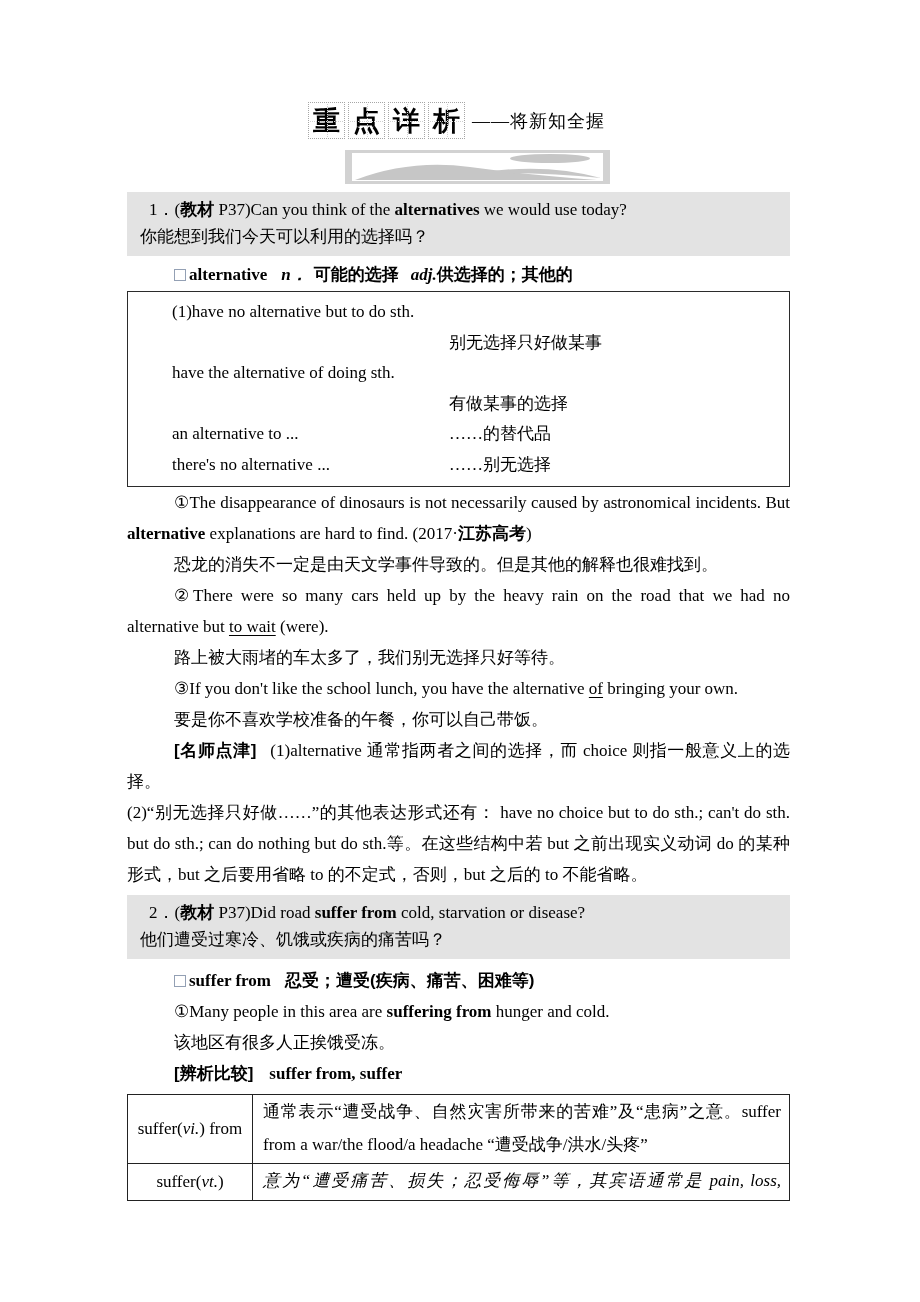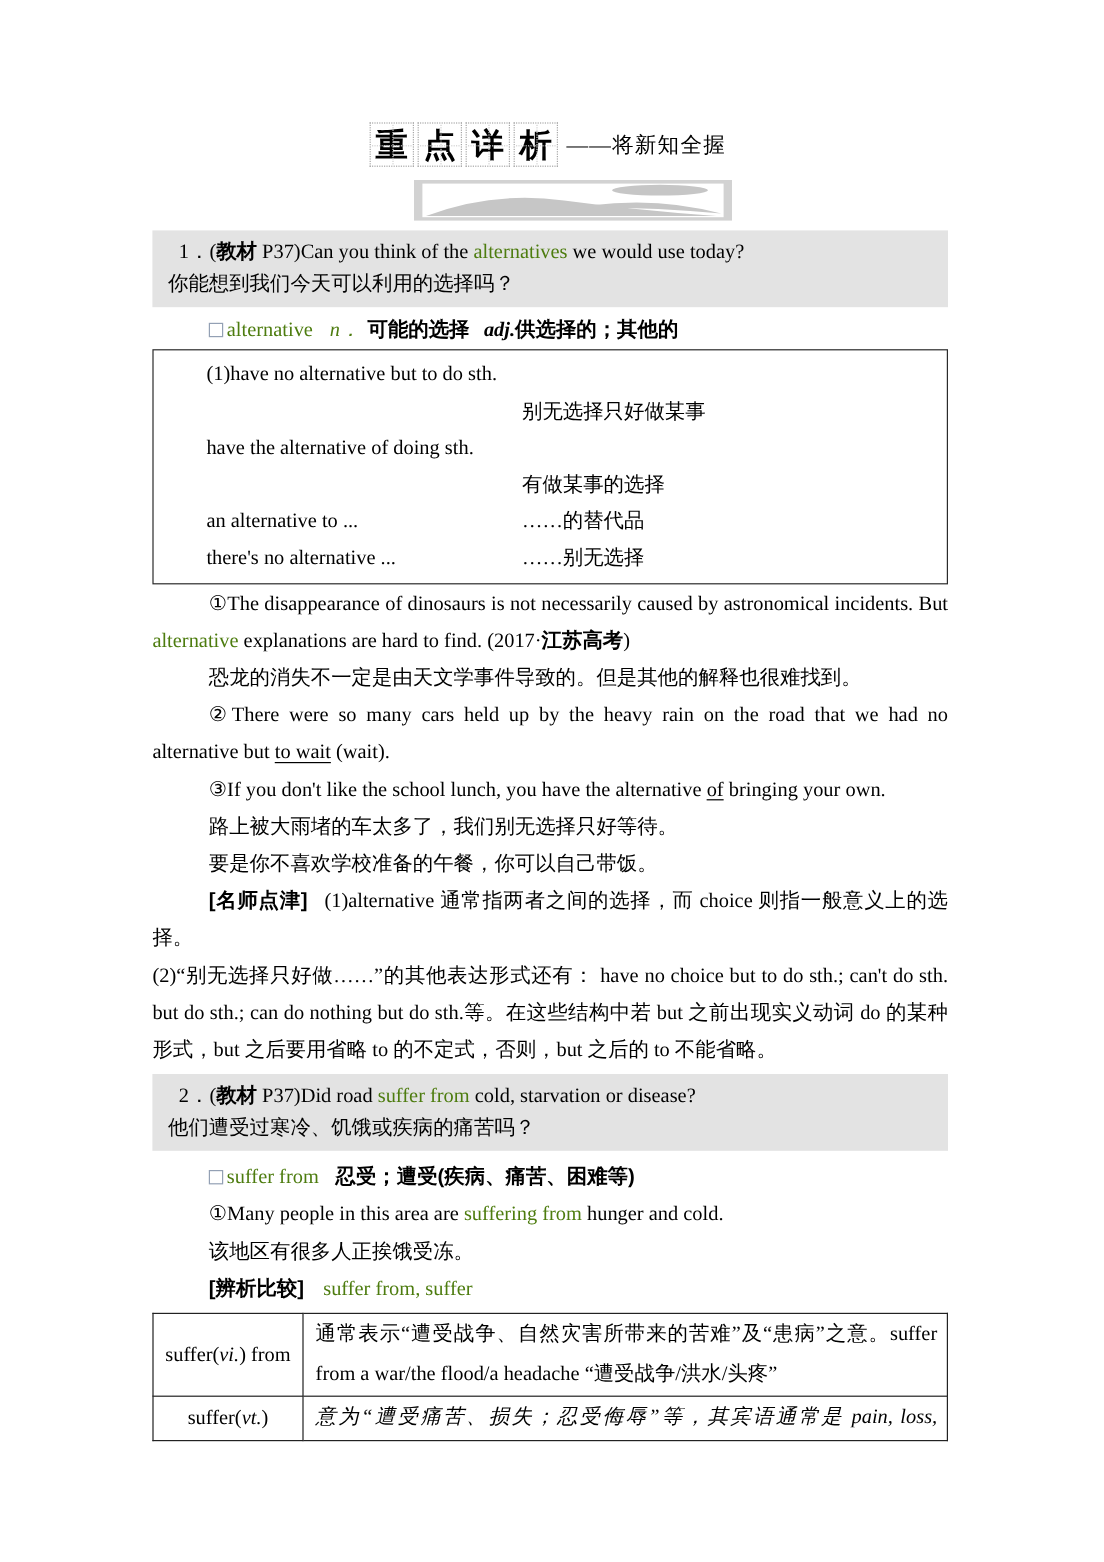--- a/index.html
+++ b/index.html
@@ -15,35 +15,35 @@
   .tsuffix { font-size:18px; margin-left:4px; letter-spacing:1px; }
   .banner { position:absolute; top:150px; left:345px; }
 
   
   .content { position:absolute; top:192px; left:127px; width:663px; }
 
   .ghead { background:#e3e3e3; padding:3px 0 6px; }
   .gl1 { margin:0; line-height:29px; padding-left:22px; }
   .gl2 { margin:0; line-height:26px; padding-left:13px; }
 
-  .kw  { color:#4d7c0f; font-weight:normal; }
+  .kw  { color:#000000; font-weight:bold; }
   .b   { font-weight:bold; }
   .i   { font-style:italic; }
   .u   { text-decoration:underline; text-underline-offset:3px; }
   .hei { font-family:"Liberation Sans", sans-serif; font-weight:bold; }
 
   .vocab { margin:7px 0 0; line-height:23px; padding-left:47px; }
   .sq-icon { display:inline-block; width:10px; height:10px; border:1.5px solid #93a0b4; margin-right:3px; vertical-align:-1px; }
   .gap-a { margin-left:14px; }
   .gap-b { margin-left:6px; }
   .gap-c { margin-left:12px; }
 
   .pbx { margin-top:5px; border:1.5px solid #2b2b2b; padding:5px 0 6px; }
   .pline { position:relative; min-height:30.5px; line-height:30.5px; padding-left:44px; }
-  .pcn { position:absolute; left:307px; top:0; white-space:nowrap; }
+  .pcn { position:absolute; left:321px; top:0; white-space:nowrap; }
 
   .para { margin:0; line-height:31px; }
   .just { text-align:justify; }
   .ind  { text-indent:47px; }
   .pl47 { padding-left:47px; }
   .notegap { margin-left:14px; }
   .cmpgap  { margin-left:16px; }
 
   .vline2 { margin:6px 0 0; line-height:31px; padding-left:47px; }
 
@@ -94,24 +94,24 @@
       <div class="pline">
           <span class="pcn">有做某事的选择</span>
         </div>
       <div class="pline"><span>an alternative to ...</span><span class="pcn">……的替代品</span></div>
       <div class="pline"><span>there's no alternative ...</span><span class="pcn">……别无选择</span></div>
     </div>
 
     <p class="para just ind"><span>①The disappearance of dinosaurs is not necessarily caused by astronomical incidents. But </span><span class="kw">alternative</span><span> explanations are hard to find. (2017·</span><span class="b">江苏高考</span><span>)</span></p>
     <p class="para ind">恐龙的消失不一定是由天文学事件导致的。但是其他的解释也很难找到。</p>
 
-    <p class="para just ind"><span>②There were so many cars held up by the heavy rain on the road that we had no alternative but </span><span class="u">to wait</span><span> (wait).</span></p>
+    <p class="para just ind"><span>②There were so many cars held up by the heavy rain on the road that we had no alternative but </span><span class="u">to wait</span><span> (were).</span></p>
+    <p class="para ind">路上被大雨堵的车太多了，我们别无选择只好等待。</p>
+
     <p class="para just ind"><span>③If you don't like the school lunch, you have the alternative </span><span class="u">of</span><span> bringing your own.</span></p>
-
-    <p class="para ind">路上被大雨堵的车太多了，我们别无选择只好等待。</p>
     <p class="para ind">要是你不喜欢学校准备的午餐，你可以自己带饭。</p>
 
     <p class="para just ind"><span class="hei">[名师点津]</span><span class="notegap">(1)alternative 通常指两者之间的选择，而 choice 则指一般意义上的选择。</span></p>
     <p class="para just">(2)“别无选择只好做……”的其他表达形式还有：  have no choice but to do sth.; can't do sth. but do sth.; can do nothing but do sth.等。在这些结构中若 but 之前出现实义动词 do 的某种形式，but 之后要用省略 to 的不定式，否则，but 之后的 to 不能省略。</p>
 
     <div class="ghead" style="margin-top:5px;">
       <p class="gl1"><span>2．</span><span>(</span><span class="b">教材</span><span> P37)</span><span>Did road </span><span class="kw">suffer from</span><span> cold, starvation or disease?</span></p>
       <p class="gl2">他们遭受过寒冷、饥饿或疾病的痛苦吗？</p>
     </div>
 

